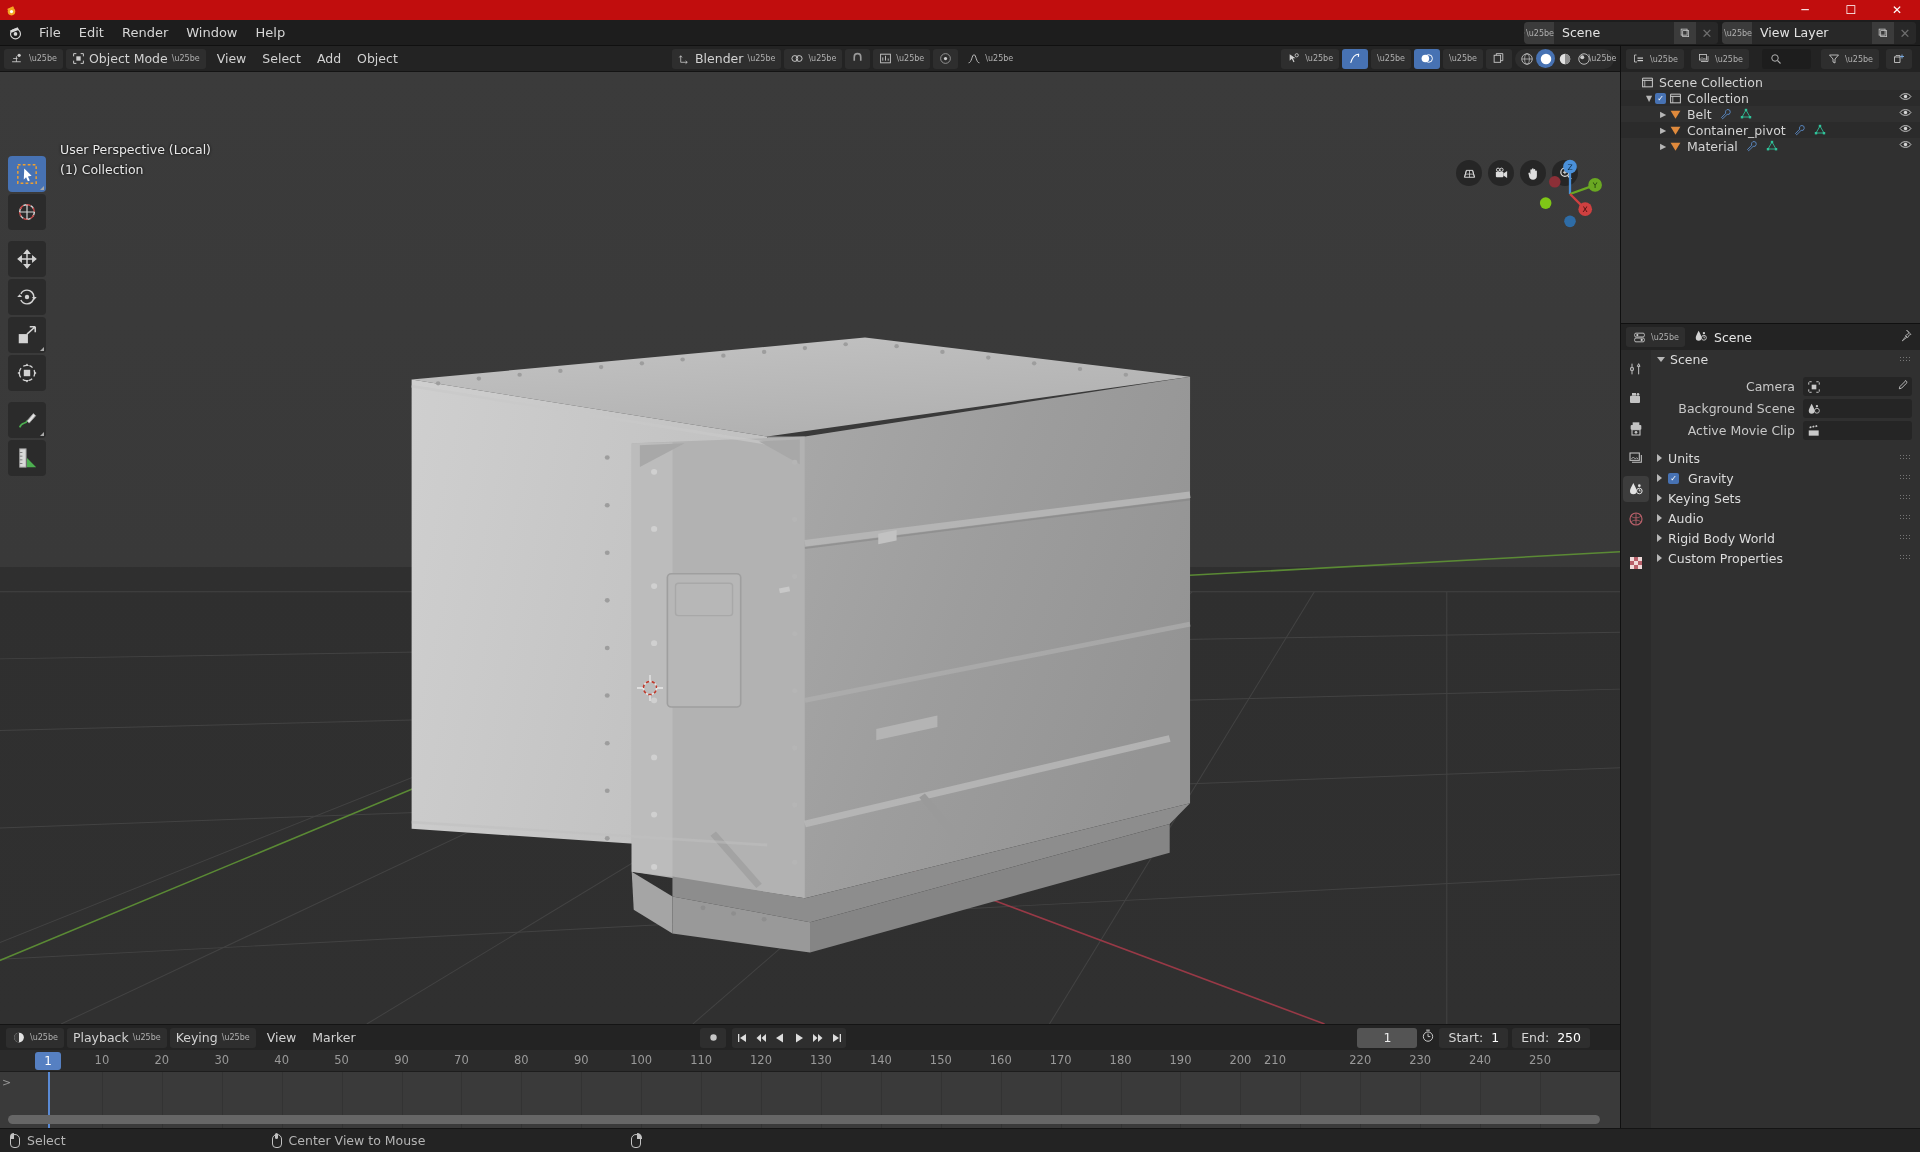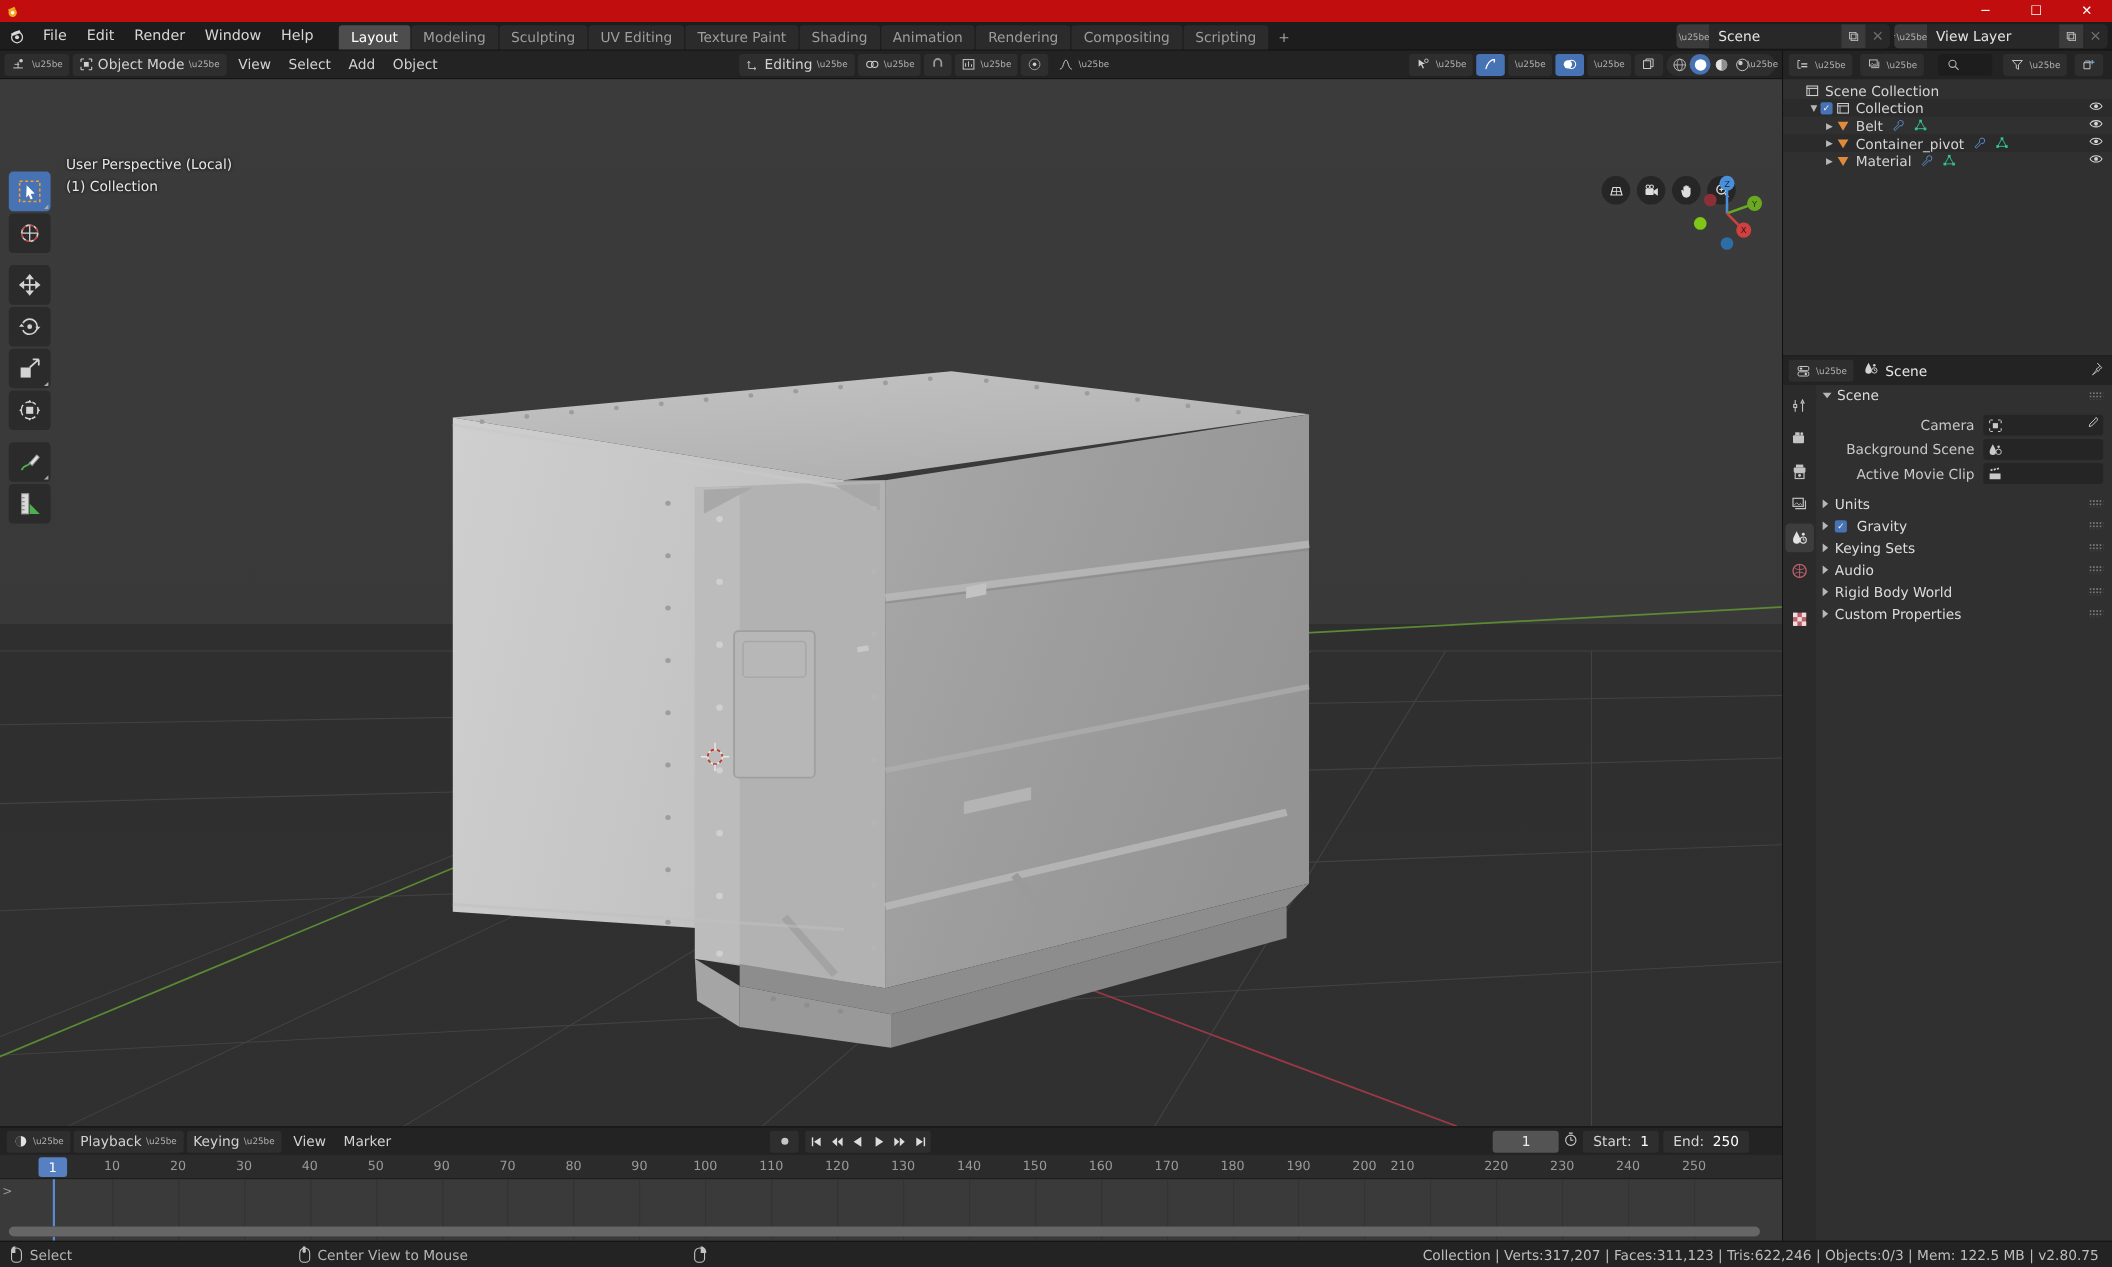--- a/index.html
+++ b/index.html
@@ -171,33 +171,20 @@
           <circle cx="12" cy="14" r="2.6" fill="#d8d8d8"></circle>
           <path d="M4 9.5 L15 4.5 L17 8 L6.2 12.4 Z" fill="#d8d8d8"></path>
         </svg>
     </div>
     <div class="menu">
       <div class="menu-item">File</div>
       <div class="menu-item">Edit</div>
       <div class="menu-item">Render</div>
       <div class="menu-item">Window</div>
       <div class="menu-item">Help</div>
-    </div>
-    <div class="wstabs">
-      <div class="wstab active">Layout</div>
-      <div class="wstab">Modeling</div>
-      <div class="wstab">Sculpting</div>
-      <div class="wstab">UV Editing</div>
-      <div class="wstab">Texture Paint</div>
-      <div class="wstab">Shading</div>
-      <div class="wstab">Animation</div>
-      <div class="wstab">Rendering</div>
-      <div class="wstab">Compositing</div>
-      <div class="wstab">Scripting</div>
-      <div class="wstab plus">+</div>
     </div>
     <div class="topbar-right">
       <div class="id-block">
         <span class="id-icon">
           <svg width="14" height="14" viewBox="0 0 24 24">
               <path d="M8 3 C5 9 3 12 3 15 a5 5 0 0 0 10 0 C13 12 11 9 8 3z" fill="#d2d2d2"></path>
               <circle cx="17" cy="7" r="2" fill="#d2d2d2"></circle>
               <circle cx="17" cy="15" r="4.2" fill="none" stroke="#d2d2d2" stroke-width="1.5"></circle>
               <path d="M17 12.4 V15 h2" stroke="#d2d2d2" stroke-width="1.3" fill="none"></path>
             </svg>
@@ -247,21 +234,21 @@
         <div class="hmenu">View</div>
         <div class="hmenu">Select</div>
         <div class="hmenu">Add</div>
         <div class="hmenu">Object</div>
 
         <div class="vp-header-center">
           <div class="hbtn">
             <svg width="13" height="13" viewBox="0 0 24 24">
                 <path d="M5 19 V7 M5 19 h12 M5 7 l-2.5 3 M5 7 l2.5 3 M17 19 l-3-2.5 M17 19 l-3 2.5" stroke="#cfcfcf" stroke-width="1.4" fill="none"></path>
               </svg>
-            <span>Editing</span>
+            <span>Blender</span>
             <span class="chev">\u25be</span>
           </div>
           <div class="hbtn">
             <svg width="14" height="13" viewBox="0 0 24 24">
                 <circle cx="8" cy="12" r="5.4" fill="none" stroke="#cfcfcf" stroke-width="1.7"></circle>
                 <circle cx="16" cy="12" r="5.4" fill="none" stroke="#cfcfcf" stroke-width="1.7"></circle>
               </svg>
             <span class="chev">\u25be</span>
           </div>
           <div class="hbtn">
@@ -1098,15 +1085,14 @@
       <span class="mouse mid">
           <i></i>
         </span>
       <span>Center View to Mouse</span>
     </div>
     <div class="sb-item" style="margin-left:160px;">
       <span class="mouse right">
           <i></i>
         </span>
     </div>
-    <div class="sb-right">Collection | Verts:317,207 | Faces:311,123 | Tris:622,246 | Objects:0/3 | Mem: 122.5 MB | v2.80.75</div>
   </div>
 </div>
 
 </body></html>

